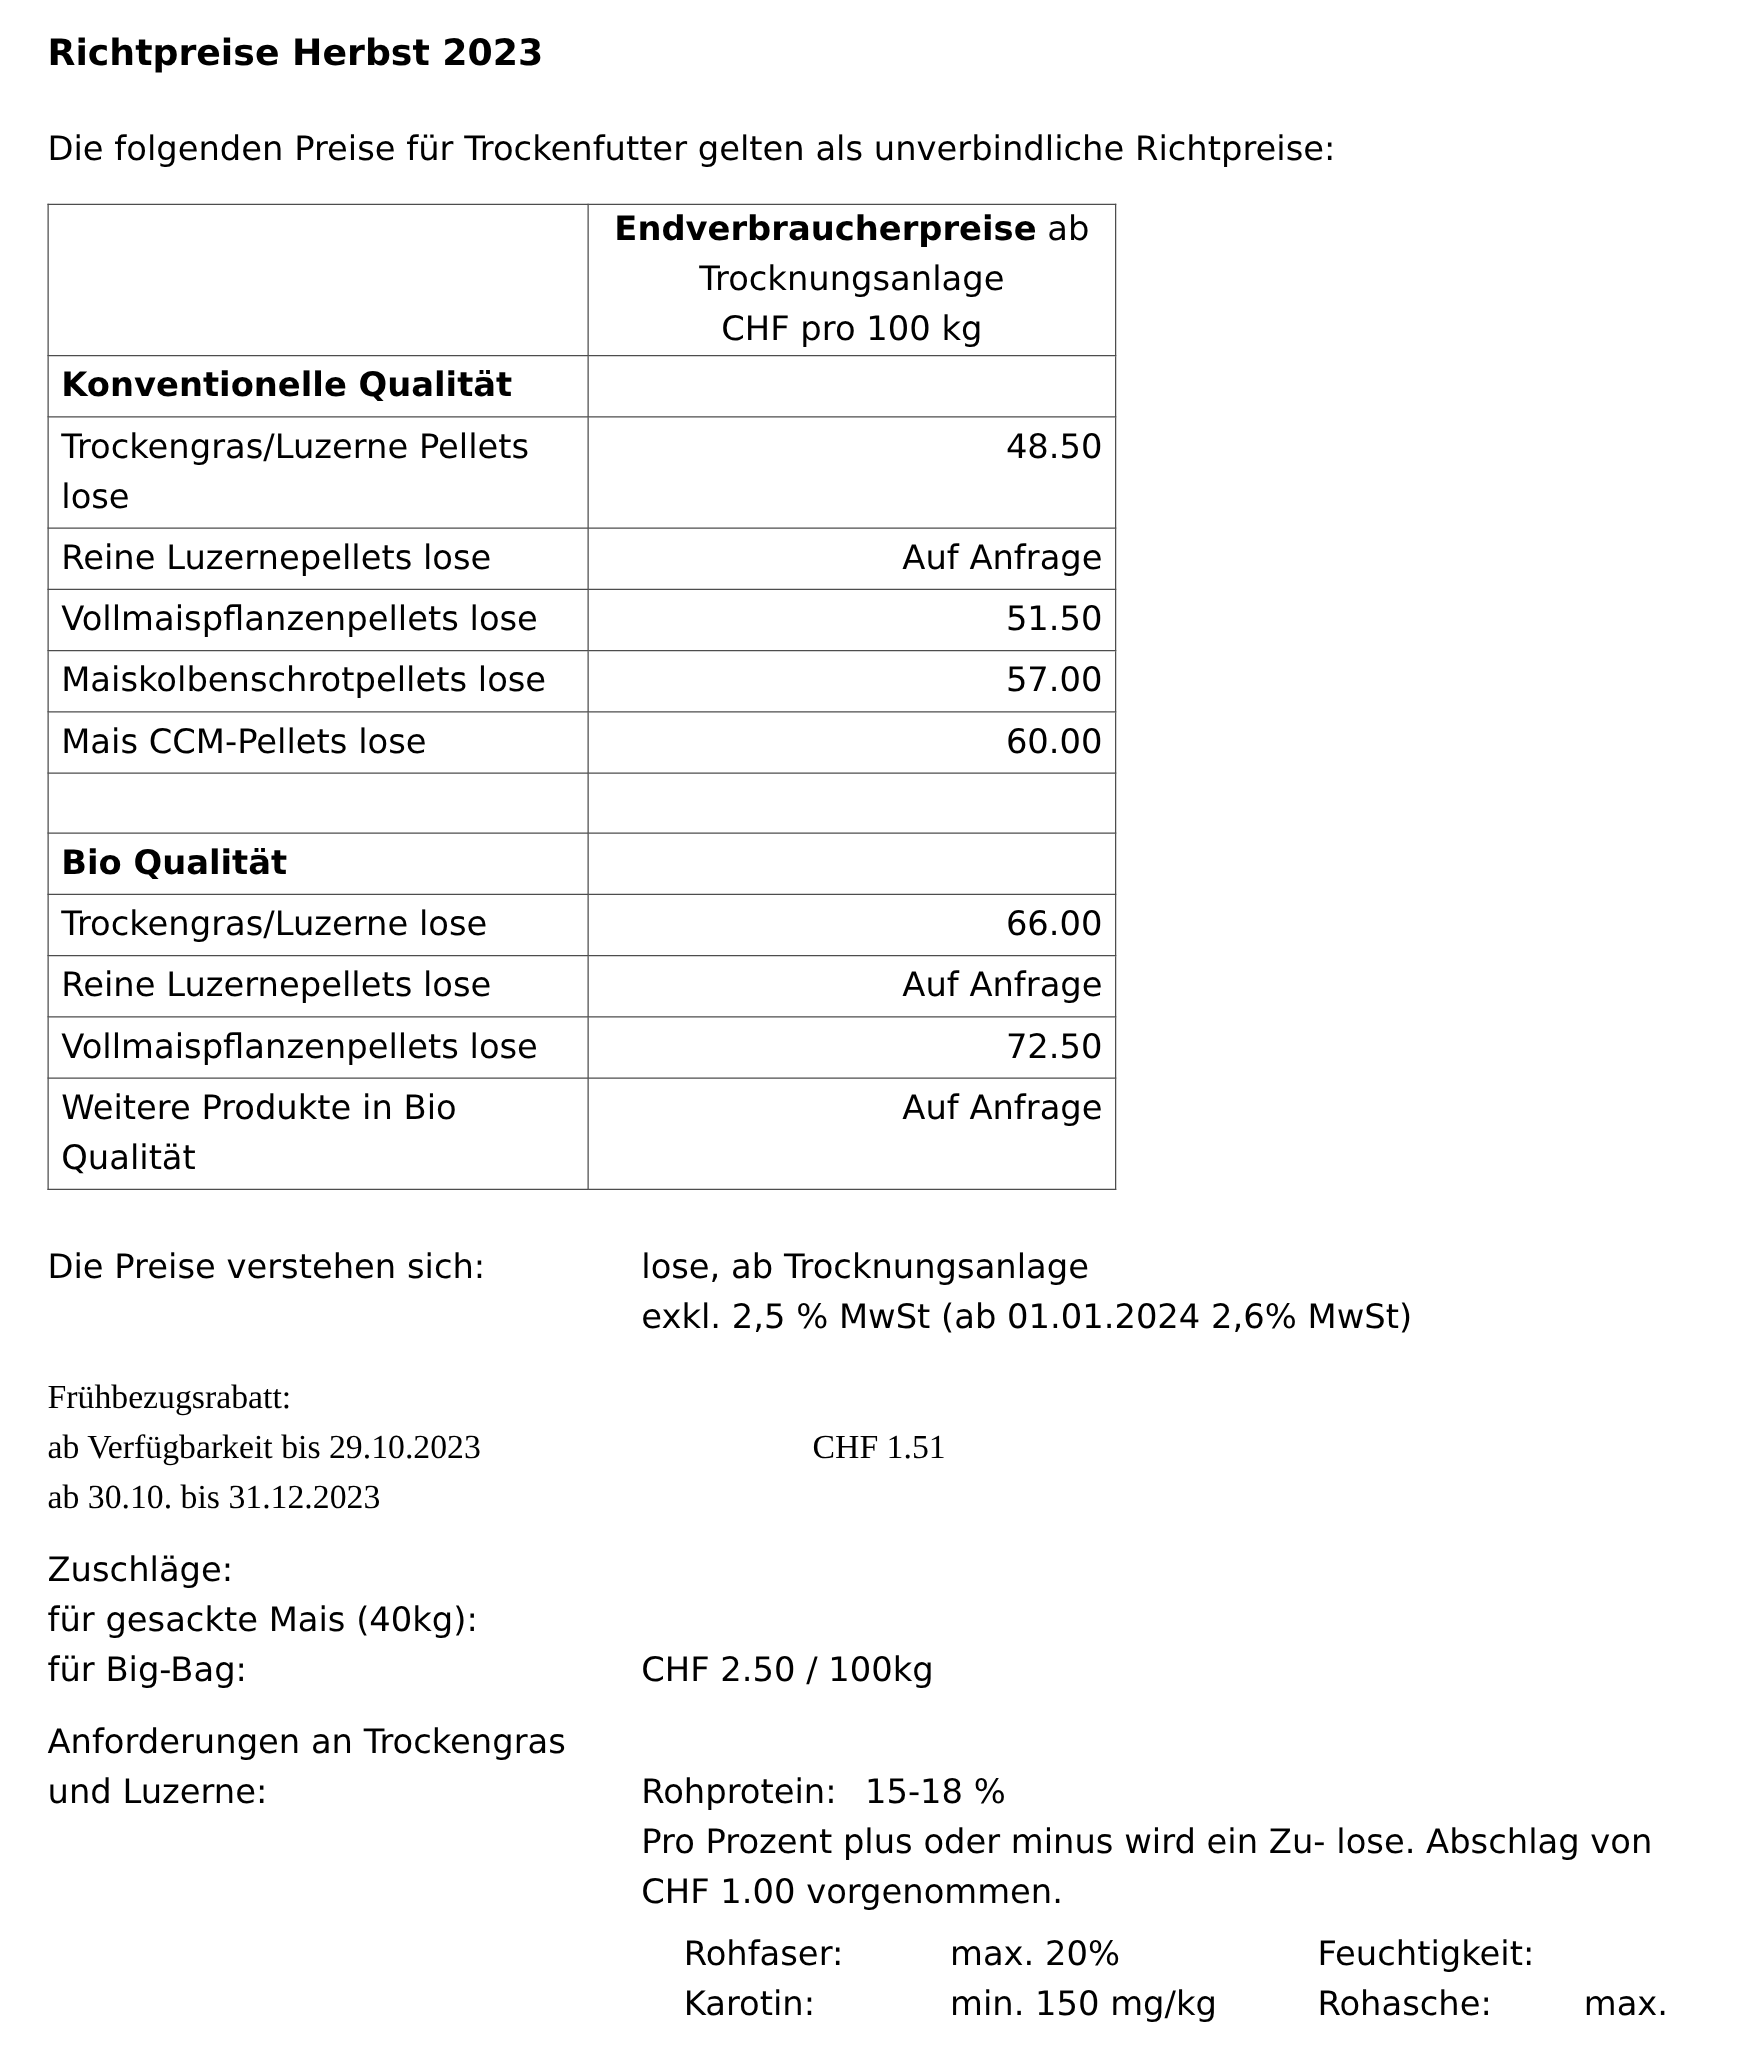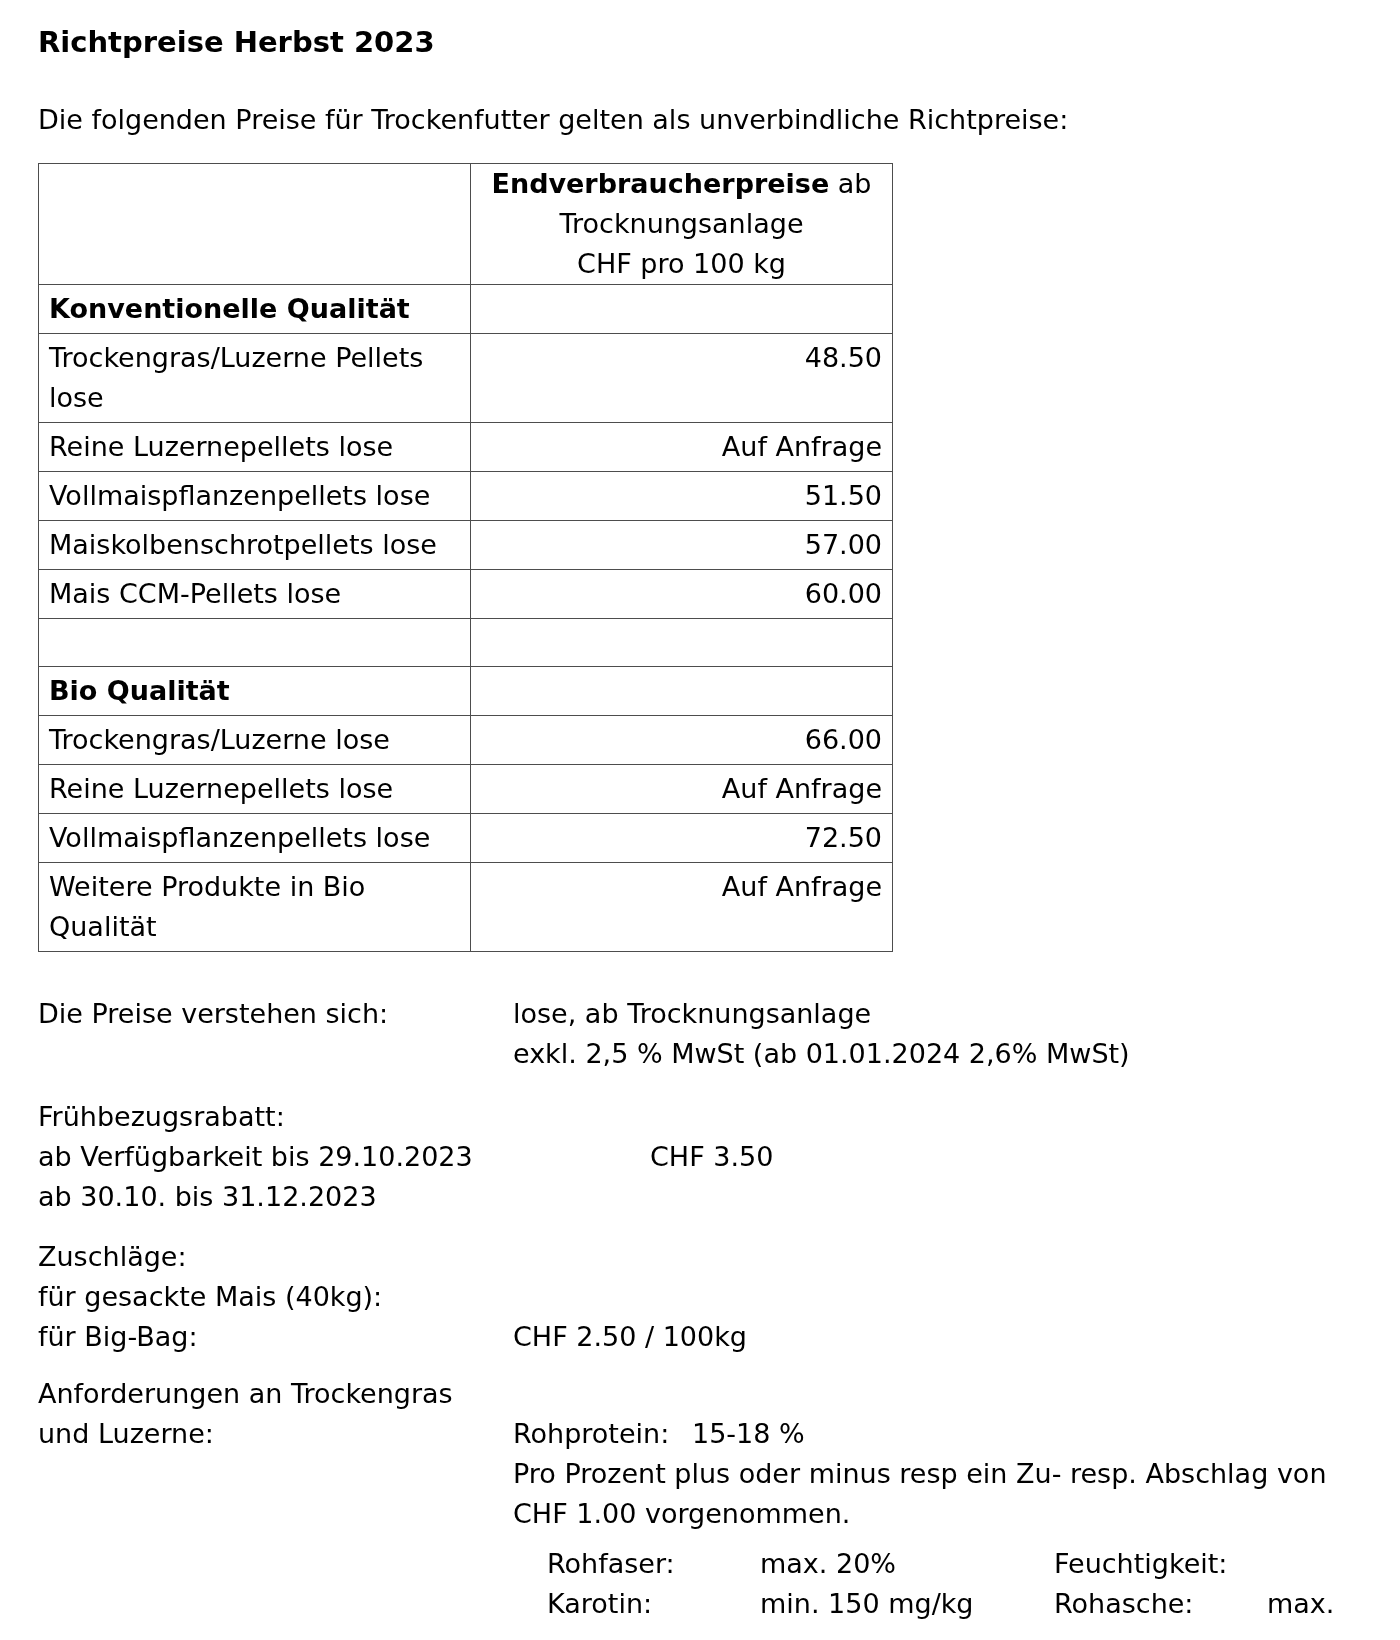--- a/index.html
+++ b/index.html
@@ -44,21 +44,21 @@
   tr.spacer-row td { height: 48px; }
   .bold { font-weight: 700; }
 
   
   .kv { display: grid; grid-template-columns: 475px 1fr; }
   .kv .val { white-space: nowrap; }
   .kv-discount { display: grid; grid-template-columns: 612px 1fr; }
   .kv-discount .val { white-space: nowrap; }
 
   .block-prices     { margin-top: 42px; }
-  .block-discount   { margin-top: 23px; }
+  .block-discount   { margin-top: 23px; font-family: Liberation Serif, serif; }
   .block-surcharge  { margin-top: 20px; }
   .block-req        { margin-top: 17px; }
   .block-specs      { margin-top: 10px; }
 
   .req-val-line { display: grid; grid-template-columns: 179px 1fr; }
 
   .specs-row {
     display: grid;
     grid-template-columns: 475px 179px 260px 179px 100px auto;
     white-space: nowrap;
@@ -150,21 +150,21 @@
     <div class="kv">
       <span></span>
       <span class="val">exkl. 2,5 % MwSt (ab 01.01.2024 2,6% MwSt)</span>
     </div>
   </div>
 
   <div class="block-discount">
     <div>Frühbezugsrabatt:</div>
     <div class="kv-discount">
       <span>ab Verfügbarkeit bis 29.10.2023</span>
-      <span class="val">CHF 3.50</span>
+      <span class="val">CHF 1.51</span>
     </div>
     <div class="kv-discount">
       <span>ab 30.10. bis 31.12.2023</span>
     </div>
   </div>
 
   <div class="block-surcharge">
     <div>Zuschläge:</div>
     <div class="kv">
       <span>für gesackte Mais (40kg):</span>
@@ -182,21 +182,21 @@
     </div>
     <div class="kv">
       <span>und Luzerne:</span>
       <span class="val req-val-line">
         <span>Rohprotein:</span>
         <span>15-18 %</span>
       </span>
     </div>
     <div class="kv">
       <span></span>
-      <span class="val">Pro Prozent plus oder minus resp ein Zu- resp. Abschlag von</span>
+      <span class="val">Pro Prozent plus oder minus wird ein Zu- lose. Abschlag von</span>
     </div>
     <div class="kv">
       <span></span>
       <span class="val">CHF 1.00 vorgenommen.</span>
     </div>
   </div>
 
   <div class="block-specs">
     <div class="specs-row">
       <span></span>

